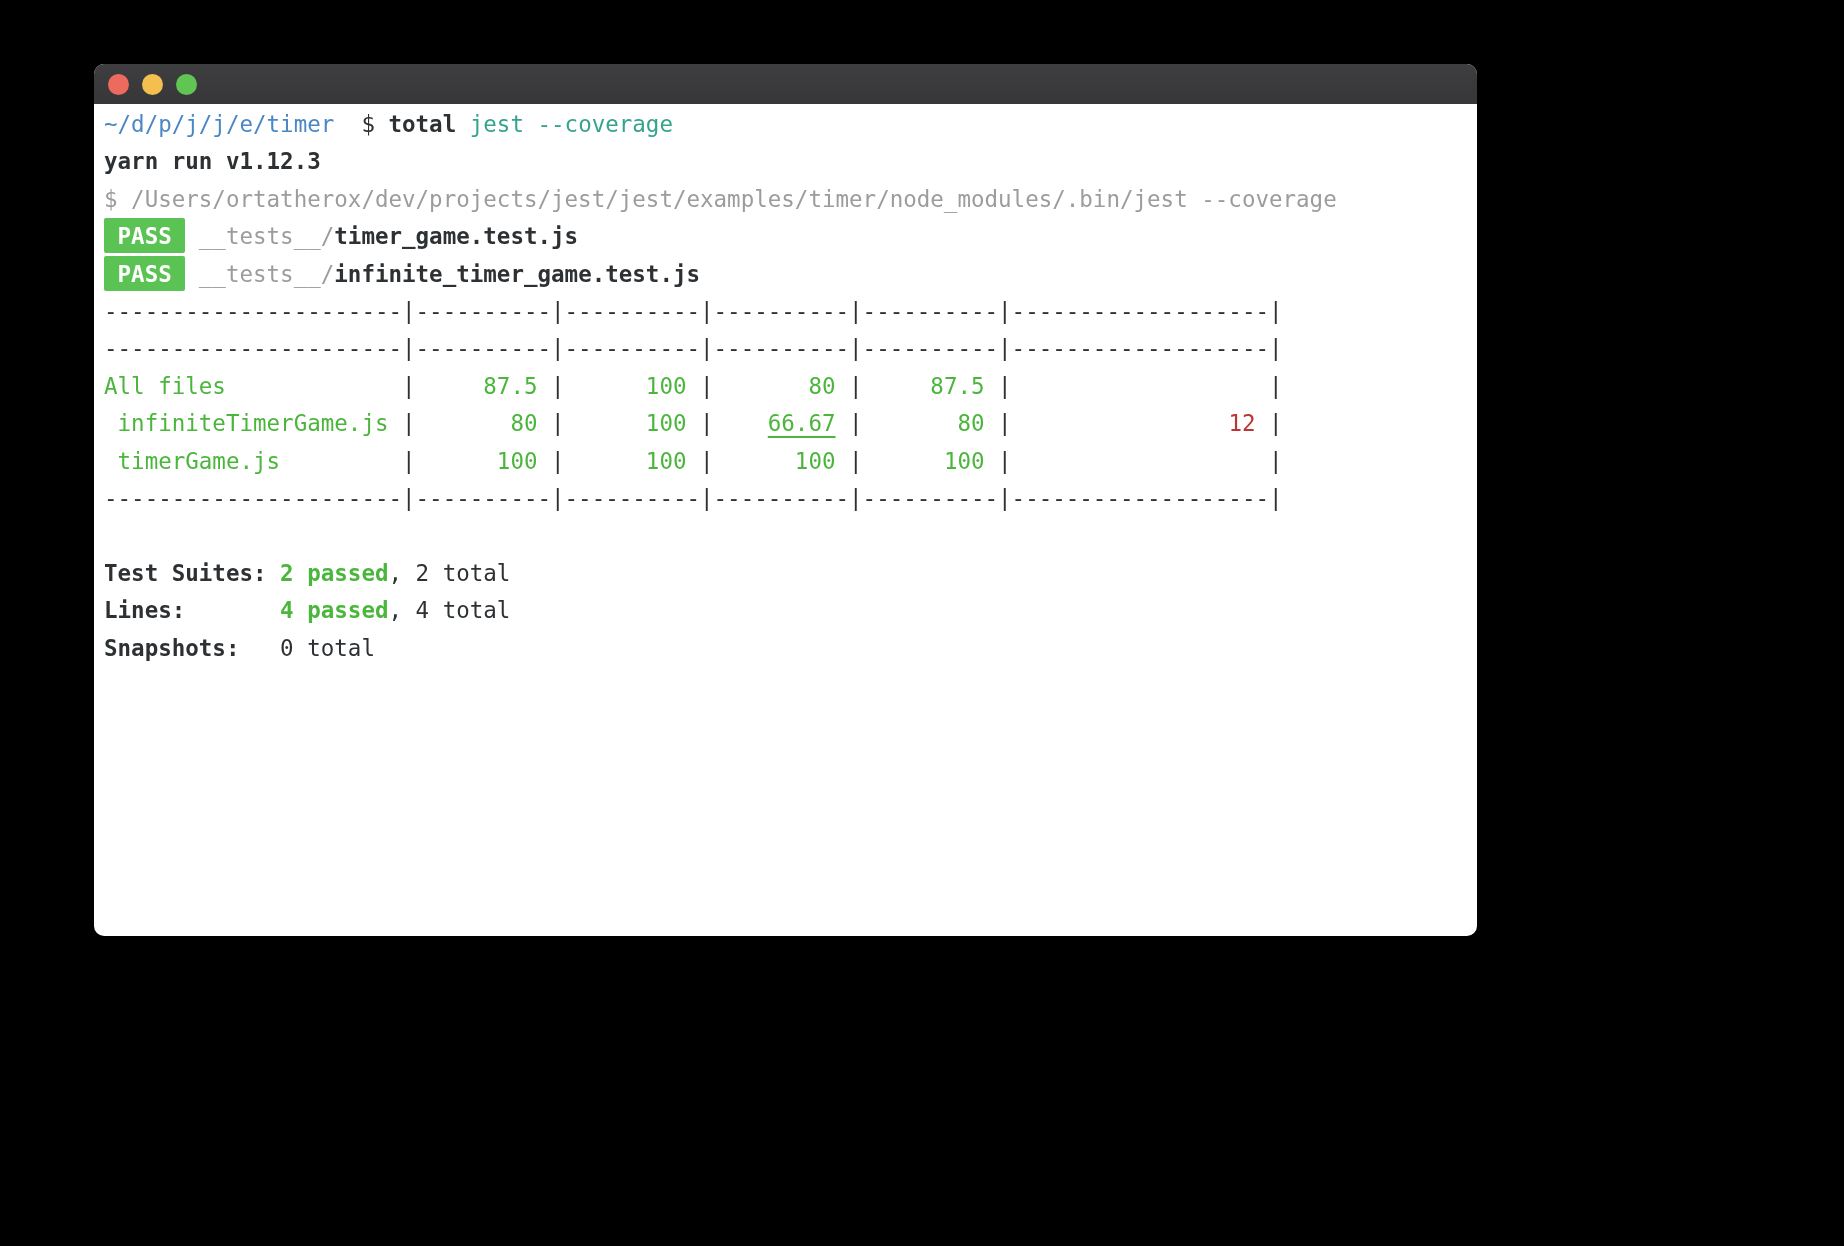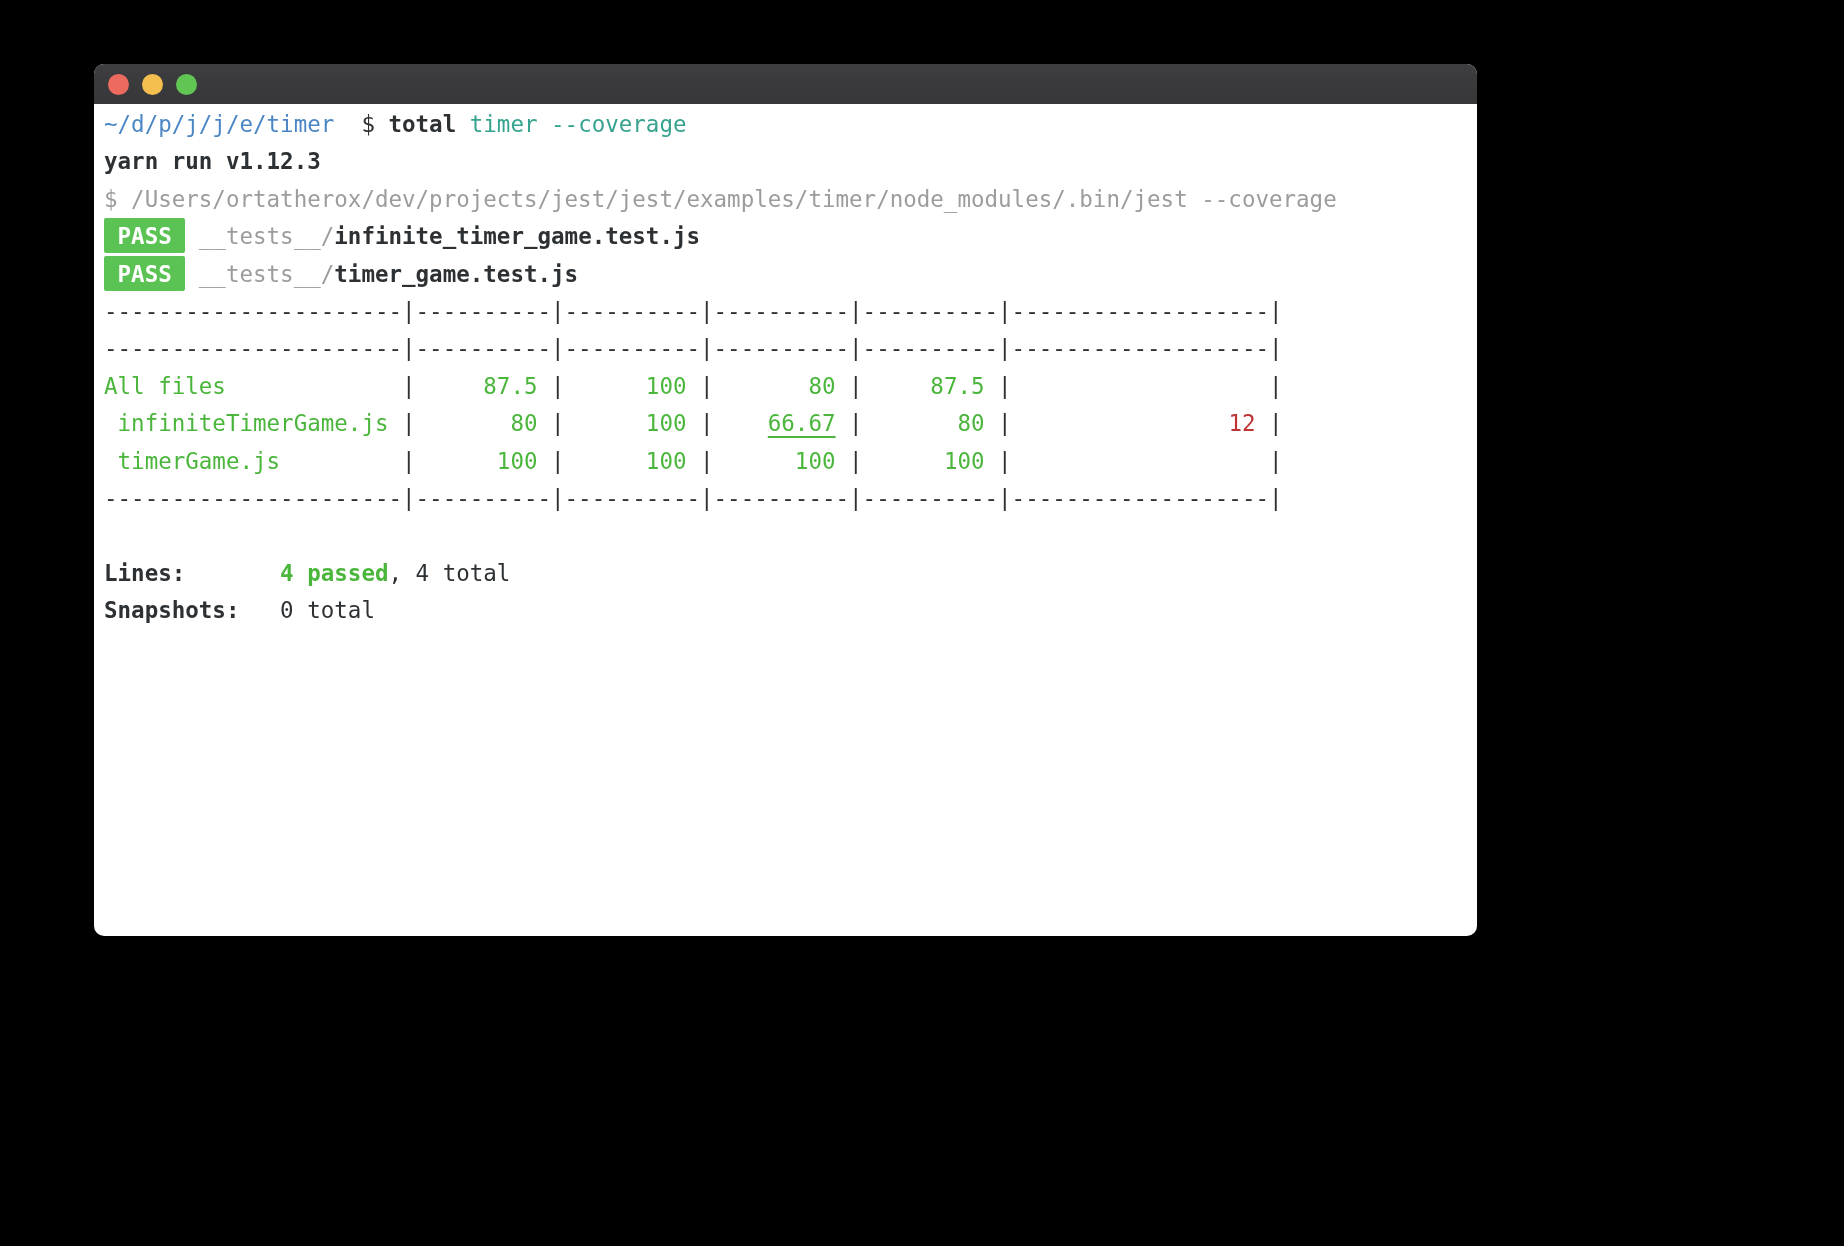--- a/index.html
+++ b/index.html
@@ -67,28 +67,29 @@
 </head>
 <body>
 
 <div class="window">
   <div class="titlebar">
     <div class="light light-close" style="background: rgb(236, 106, 94);"></div>
     <div class="light light-minimize" style="background: rgb(245, 191, 79);"></div>
     <div class="light light-zoom" style="background: rgb(97, 197, 84);"></div>
   </div>
   <div class="terminal" id="terminal">
-      <div class="line"><span class="seg s-blue">~/d/p/j/j/e/timer</span><span class="seg s-dark">  $ </span><span class="seg s-dbold">total</span><span class="seg s-teal"> timer --coverage</span></div>
+      <div class="line"><span class="seg s-blue">~/d/p/j/j/e/timer</span><span class="seg s-dark">  $ </span><span class="seg s-dbold">total</span><span class="seg s-teal"> jest --coverage</span></div>
       <div class="line"><span class="seg s-dbold">yarn run v1.12.3</span></div>
       <div class="line"><span class="seg s-gray">$ /Users/ortatherox/dev/projects/jest/jest/examples/timer/node_modules/.bin/jest --coverage</span></div>
+      <div class="line"><span class="seg s-badge"> PASS </span><span class="seg s-dark"> </span><span class="seg s-gray">__tests__/</span><span class="seg s-dbold">timer_game.test.js</span></div>
       <div class="line"><span class="seg s-badge"> PASS </span><span class="seg s-dark"> </span><span class="seg s-gray">__tests__/</span><span class="seg s-dbold">infinite_timer_game.test.js</span></div>
-      <div class="line"><span class="seg s-badge"> PASS </span><span class="seg s-dark"> </span><span class="seg s-gray">__tests__/</span><span class="seg s-dbold">timer_game.test.js</span></div>
       <div class="line"><span class="seg s-dark">----------------------|----------|----------|----------|----------|-------------------|</span></div>
       <div class="line"><span class="seg s-dark">----------------------|----------|----------|----------|----------|-------------------|</span></div>
       <div class="line"><span class="seg s-green">All files             </span><span class="seg s-dark">|</span><span class="seg s-green">     87.5 </span><span class="seg s-dark">|</span><span class="seg s-green">      100 </span><span class="seg s-dark">|</span><span class="seg s-green">       80 </span><span class="seg s-dark">|</span><span class="seg s-green">     87.5 </span><span class="seg s-dark">|</span><span class="seg s-green">                   </span><span class="seg s-dark">|</span></div>
       <div class="line"><span class="seg s-green"> infiniteTimerGame.js </span><span class="seg s-dark">|</span><span class="seg s-green">       80 </span><span class="seg s-dark">|</span><span class="seg s-green">      100 </span><span class="seg s-dark">|</span><span class="seg s-green">    </span><span class="seg s-gu">66.67</span><span class="seg s-green"> </span><span class="seg s-dark">|</span><span class="seg s-green">       80 </span><span class="seg s-dark">|</span><span class="seg s-dark">                </span><span class="seg s-red">12</span><span class="seg s-dark"> </span><span class="seg s-dark">|</span></div>
       <div class="line"><span class="seg s-green"> timerGame.js         </span><span class="seg s-dark">|</span><span class="seg s-green">      100 </span><span class="seg s-dark">|</span><span class="seg s-green">      100 </span><span class="seg s-dark">|</span><span class="seg s-green">      100 </span><span class="seg s-dark">|</span><span class="seg s-green">      100 </span><span class="seg s-dark">|</span><span class="seg s-green">                   </span><span class="seg s-dark">|</span></div>
       <div class="line"><span class="seg s-dark">----------------------|----------|----------|----------|----------|-------------------|</span></div>
       <div class="line"></div>
+      <div class="line"><span class="seg s-dbold">Test Suites: </span><span class="seg s-gbold">2 passed</span><span class="seg s-dark">, 2 total</span></div>
       <div class="line"><span class="seg s-dbold">Lines:       </span><span class="seg s-gbold">4 passed</span><span class="seg s-dark">, 4 total</span></div>
       <div class="line"><span class="seg s-dbold">Snapshots:   </span><span class="seg s-dark">0 total</span></div>
     </div>
 </div>
 
 </body></html>

